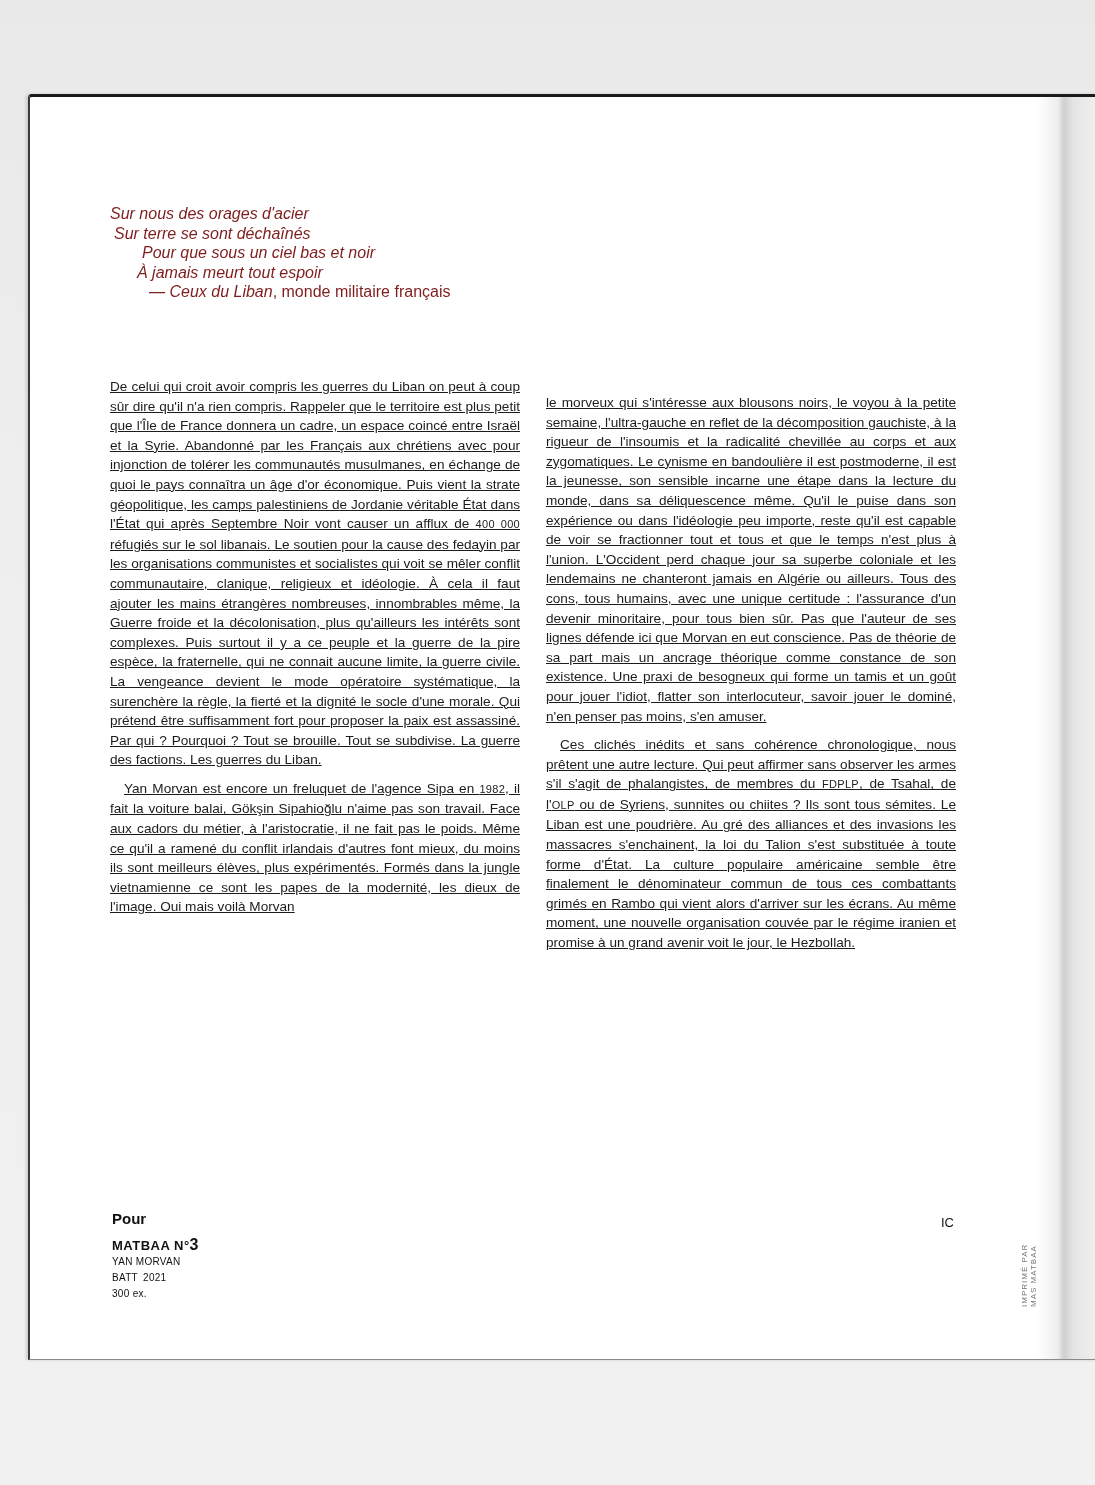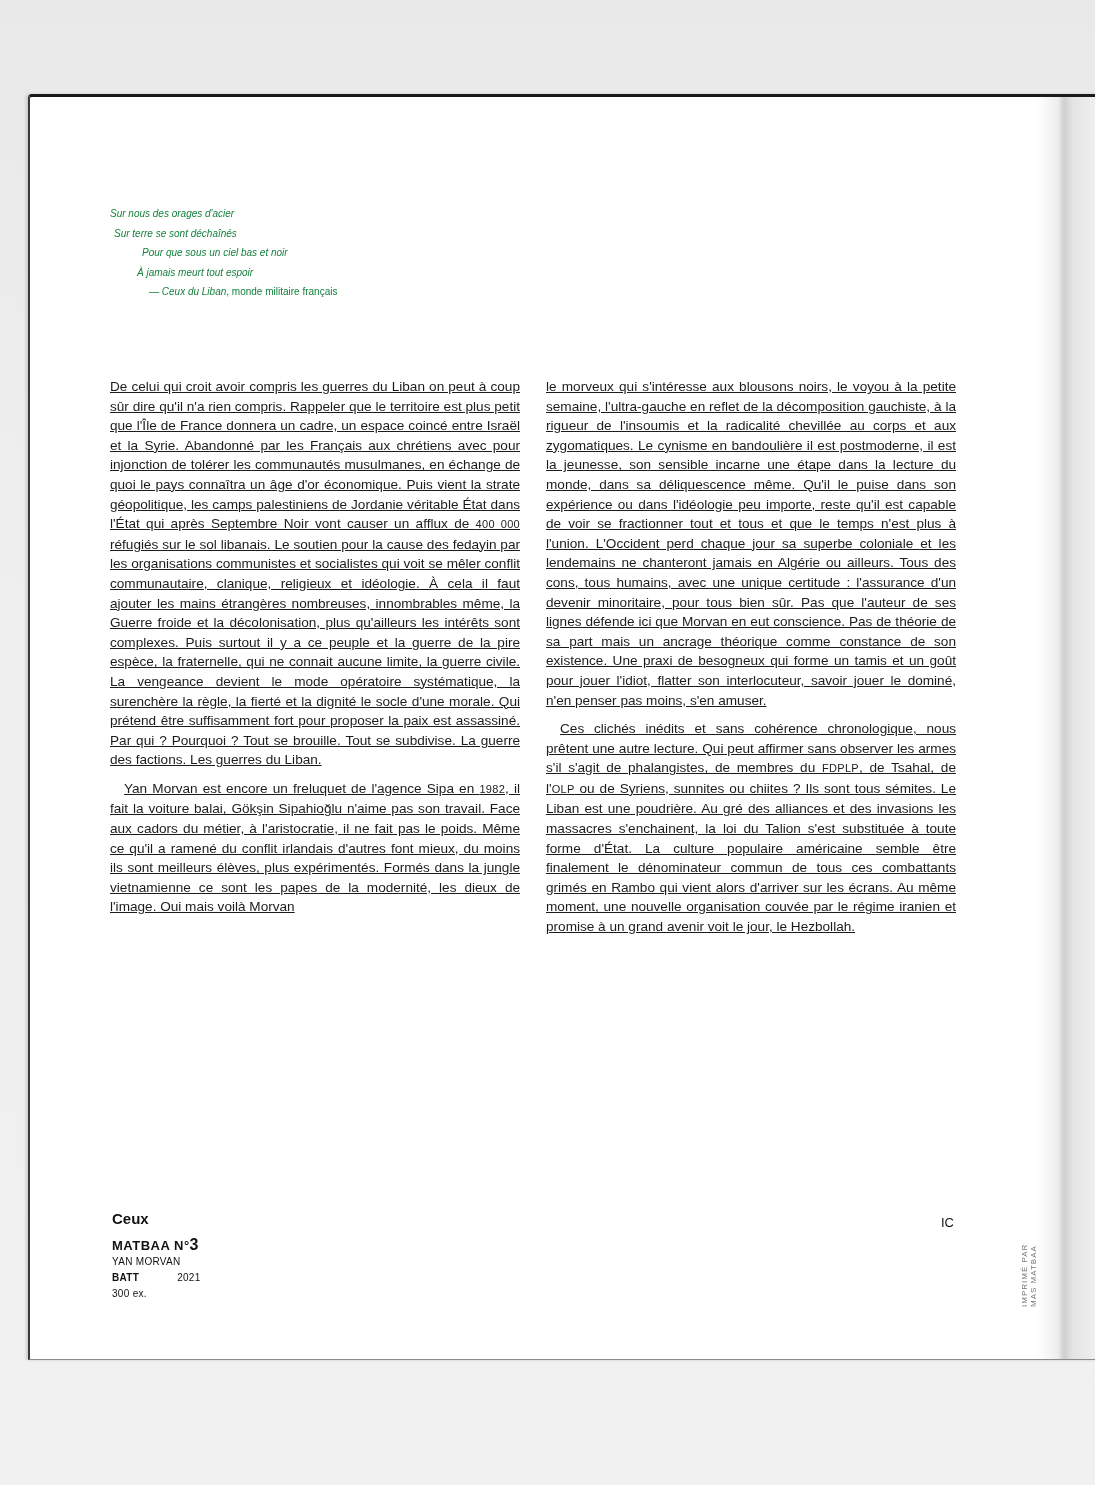--- a/index.html
+++ b/index.html
@@ -16,47 +16,47 @@
     border-bottom: 1px solid #8a8a8a;
     border-top-left-radius: 4px;
     box-shadow: -2px 0 3px rgba(0,0,0,0.15);
   }
   .fold {
     position: absolute; top: 0; right: 0; width: 60px; height: 100%;
     background: linear-gradient(90deg, rgba(255,255,255,0) 0%, rgba(220,220,220,0.5) 35%, #cfcfcf 45%, #e4e4e4 60%, #f0f0f0 100%);
   }
   .epigraph {
     position: absolute; left: 80px; top: 107px;
-    font-style: italic; color: #15803d; font-size: 10px; line-height: 19.5px;
+    font-style: italic; color: #7f1d1d; font-size: 16px; line-height: 19.5px;
   }
   .epigraph div { white-space: nowrap; }
   .epigraph .l1 { margin-left: 0; }
   .epigraph .l2 { margin-left: 4px; }
   .epigraph .l3 { margin-left: 32px; }
   .epigraph .l4 { margin-left: 27px; }
   .epigraph .attr { margin-left: 39px; }
   .epigraph .attr .title { font-style: italic; }
   .epigraph .attr .rest { font-style: normal; }
   .col {
     position: absolute; top: 280px; width: 410px;
     font-size: 13.6px; line-height: 19.6px; color: #1c1c1c;
     text-align: justify; hyphens: manual;
   }
   .col.left { left: 80px; }
-  .col.right { left: 516px; }
+  .col.right { left: 516px; margin-top: 16px; }
   .col p { margin: 0 0 9px 0; text-decoration: underline; }
   .col p.indent { text-indent: 14px; }
   .sc { font-size: 11px; letter-spacing: 0.3px; }
   .footer-left { position: absolute; left: 82px; top: 1113px; color: #111; }
   .footer-left .f-title { font-weight: bold; font-size: 15px; margin-bottom: 10px; }
   .footer-left .f-archive { font-weight: bold; font-size: 13px; letter-spacing: 0.5px; line-height: 16px; }
   .footer-left .f-archive .num { font-size: 16px; }
   .footer-left .f-line { font-size: 10px; line-height: 16px; letter-spacing: 0.3px; }
-  .footer-left .f-batt .pub { font-weight: bold; }
-  .footer-left .f-batt .year { margin-left: 38px; }
+  .footer-left .f-batt .pub { font-weight: normal; }
+  .footer-left .f-batt .year { margin-left: 5px; }
   .folio { position: absolute; left: 911px; top: 1118px; font-weight: normal; font-size: 13px; color: #111; }
   .imprint {
     position: absolute; left: 990px; top: 1120px; width: 20px; height: 90px;
     writing-mode: vertical-rl; transform: rotate(180deg);
     font-size: 8px; letter-spacing: 1px; line-height: 9px; color: #777; text-align: left;
   }
 </style>
 </head>
 <body>
 
@@ -75,21 +75,21 @@
     <p><span>De celui qui croit avoir compris les guerres du Liban on peut à coup sûr dire qu'il n'a rien compris. Rappeler que le territoire est plus petit que l'Île de France donnera un cadre, un espace coincé entre Israël et la Syrie. Abandonné par les Français aux chrétiens avec pour injonction de tolérer les communautés musulmanes, en échange de quoi le pays connaîtra un âge d'or économique. Puis vient la strate géopolitique, les camps palestiniens de Jordanie véritable État dans l'État qui après Septembre Noir vont causer un afflux de </span><span class="sc">400 000</span><span> réfugiés sur le sol libanais. Le soutien pour la cause des fedayin par les organisations communistes et socialistes qui voit se mêler conflit communautaire, clanique, religieux et idéologie. À cela il faut ajouter les mains étrangères nombreuses, innombrables même, la Guerre froide et la décolonisation, plus qu'ailleurs les intérêts sont complexes. Puis surtout il y a ce peuple et la guerre de la pire espèce, la fraternelle, qui ne connait aucune limite, la guerre civile. La vengeance devient le mode opéra­toire systématique, la surenchère la règle, la fierté et la dignité le socle d'une morale. Qui prétend être suffisamment fort pour proposer la paix est assassiné. Par qui ? Pourquoi ? Tout se brouille. Tout se subdivise. La guerre des factions. Les guerres du Liban.</span></p>
     <p class="indent"><span>Yan Morvan est encore un freluquet de l'agence Sipa en </span><span class="sc">1982</span><span>, il fait la voiture balai, Gökşin Sipahioğlu n'aime pas son travail. Face aux cadors du métier, à l'aristocratie, il ne fait pas le poids. Même ce qu'il a ramené du conflit irlandais d'autres font mieux, du moins ils sont meilleurs élèves, plus expéri­mentés. Formés dans la jungle vietnamienne ce sont les papes de la modernité, les dieux de l'image. Oui mais voilà Morvan</span></p>
   </div>
 
   <div class="col right">
     <p>le morveux qui s'intéresse aux blousons noirs, le voyou à la petite semaine, l'ultra-gauche en reflet de la décomposition gauchiste, à la rigueur de l'insoumis et la radicalité chevillée au corps et aux zygomatiques. Le cynisme en bandoulière il est postmoderne, il est la jeunesse, son sensible incarne une étape dans la lecture du monde, dans sa déliquescence même. Qu'il le puise dans son expérience ou dans l'idéologie peu importe, reste qu'il est capable de voir se fractionner tout et tous et que le temps n'est plus à l'union. L'Occident perd chaque jour sa superbe coloniale et les lendemains ne chanteront jamais en Algérie ou ailleurs. Tous des cons, tous humains, avec une unique certitude : l'assurance d'un devenir minoritaire, pour tous bien sûr. Pas que l'auteur de ses lignes défende ici que Morvan en eut conscience. Pas de théorie de sa part mais un ancrage théorique comme constance de son existence. Une praxi de besogneux qui forme un tamis et un goût pour jouer l'idiot, flatter son interlocuteur, savoir jouer le dominé, n'en penser pas moins, s'en amuser.</p>
     <p class="indent"><span>Ces clichés inédits et sans cohérence chronologique, nous prêtent une autre lecture. Qui peut affirmer sans observer les armes s'il s'agit de phalangistes, de membres du </span><span class="sc">FDPLP</span><span>, de Tsahal, de l'</span><span class="sc">OLP</span><span> ou de Syriens, sunnites ou chiites ? Ils sont tous sémites. Le Liban est une poudrière. Au gré des alliances et des invasions les massacres s'enchainent, la loi du Talion s'est substituée à toute forme d'État. La culture populaire américaine semble être finalement le dénominateur commun de tous ces combattants grimés en Rambo qui vient alors d'arriver sur les écrans. Au même moment, une nouvelle orga­nisation couvée par le régime iranien et promise à un grand avenir voit le jour, le Hezbollah.</span></p>
   </div>
 
   <div class="footer-left">
-    <div class="f-title">Ceux</div>
+    <div class="f-title">Pour</div>
     <div class="f-archive"><span>MATBAA N°</span><span class="num">3</span></div>
     <div class="f-line">YAN MORVAN</div>
     <div class="f-line f-batt"><span class="pub">BATT</span><span class="year">2021</span></div>
     <div class="f-line">300 ex.</div>
   </div>
 
   <div class="folio">IC</div>
 
   <div class="imprint">
     <div>IMPRIMÉ PAR</div>

